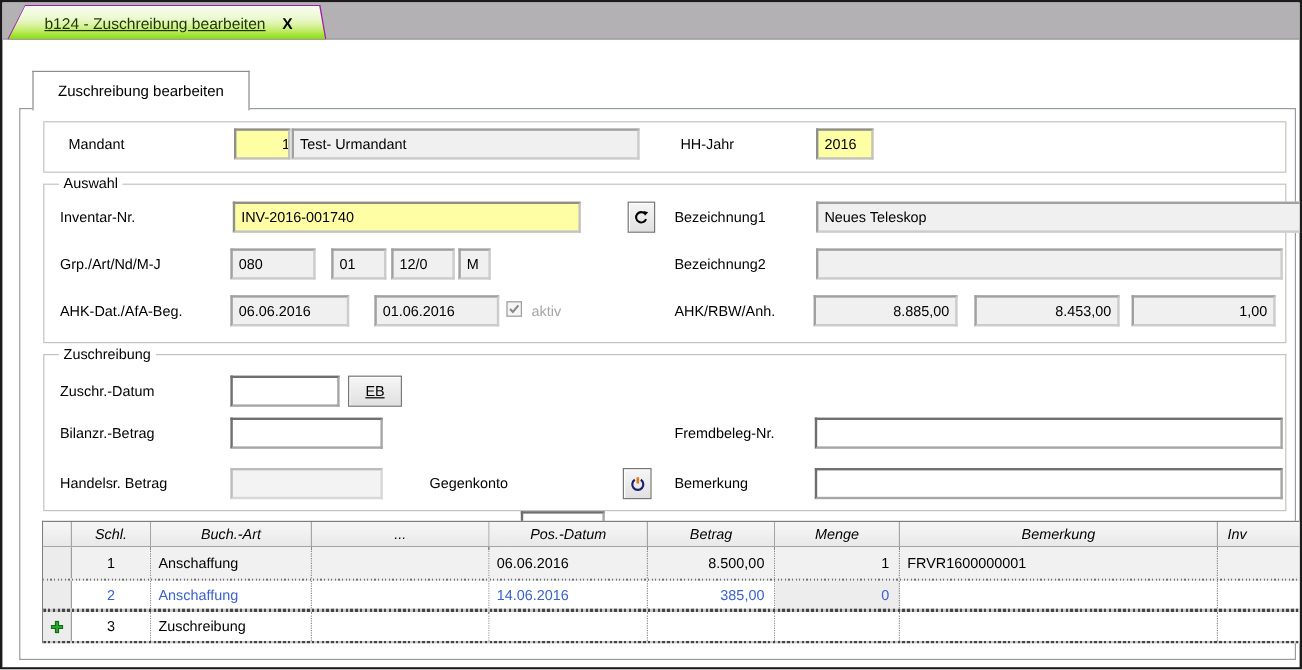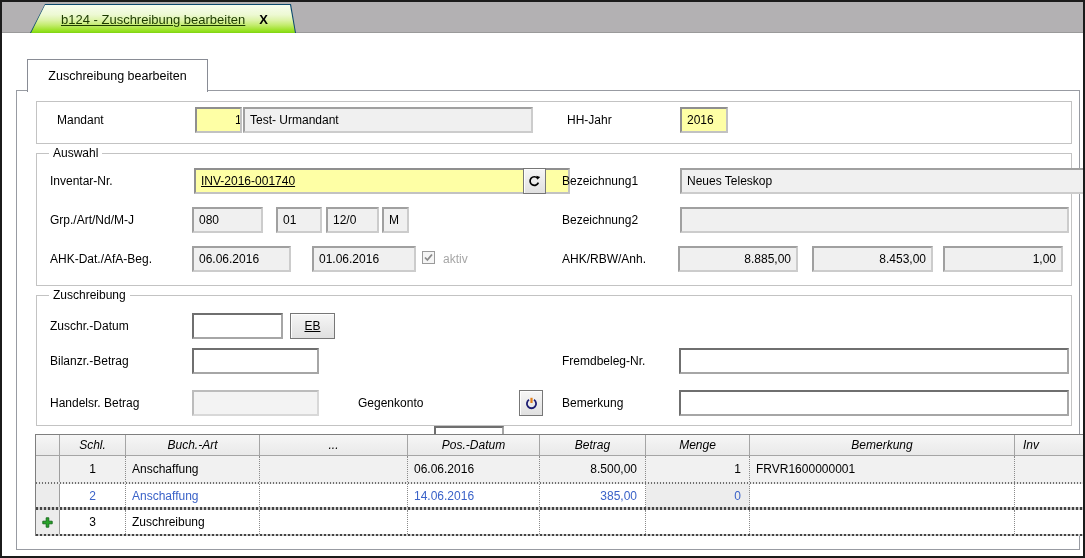--- a/index.html
+++ b/index.html
@@ -1,20 +1,20 @@
 <!DOCTYPE html>
 <html><head>
 <meta charset="utf-8">
 <style>
   html,body{margin:0;padding:0;background:#fff;}
   *{box-sizing:border-box;font-family:"Liberation Sans",sans-serif;}
   #win{position:relative;width:1085px;height:558px;border:2px solid #1b1b1b;background:#fff;overflow:hidden;}
   
   .strip{position:absolute;left:0;top:0;width:100%;height:31px;background:#b3b1b3;border-bottom:1px solid #9a9a9a;}
-  .doc-tab-outer{position:absolute;left:28px;top:2px;width:266px;height:29px;background:#0c4a6e;
+  .doc-tab-outer{position:absolute;left:4px;top:2px;width:266px;height:29px;background:#a21caf;
      clip-path:polygon(15px 0,calc(100% - 5px) 0,100% 100%,0 100%);}
   .doc-tab-inner{position:absolute;left:1px;top:1px;right:1px;bottom:0;
      clip-path:polygon(14px 0,calc(100% - 5px) 0,100% 100%,0 100%);
      background:linear-gradient(180deg,#f7fdef 0%,#edf9d3 35%,#dcf3a6 55%,#c3ec6e 72%,#a5e436 86%,#8edf1a 95%,#7fd214 100%);
      display:flex;align-items:center;padding-left:30px;}
   .doc-tab-label{font-size:13px;color:#1c3a00;text-decoration:underline;white-space:nowrap;}
   .doc-tab-close{font-size:13px;font-weight:800;color:#000;margin-left:14px;cursor:default;}
   
   .sub-tab{position:absolute;left:25px;top:57px;width:181px;height:33px;background:#fff;z-index:3;
      border:1px solid #898c95;border-bottom:none;display:flex;align-items:center;justify-content:center;
@@ -79,21 +79,21 @@
   <div class="lbl" style="left:55px;top:111px;">Mandant</div>
   <div class="field f-yellow" style="left:193px;top:105px;width:46px;padding-left:38px;">1237</div>
   <div class="field f-gray" style="left:241px;top:105px;width:290px;">Test- Urmandant</div>
   <div class="lbl" style="left:565px;top:111px;">HH-Jahr</div>
   <div class="field f-yellow" style="left:678px;top:105px;width:48px;">2016</div>
 
   <div class="etched" style="left:34px;top:151px;width:1036px;height:133px;">
     <span class="gb-title">Auswahl</span>
   </div>
   <div class="lbl" style="left:48px;top:172px;">Inventar-Nr.</div>
-  <div class="field f-yellow" style="left:192px;top:166px;width:376px;text-decoration:underline;">INV-2016-001740</div>
+  <div class="field f-yellow" style="left:192px;top:166px;width:290px;">INV-2016-001740</div>
   <div class="btn" style="left:521px;top:166px;width:23px;">
     <span class="icon">
       <svg width="13" height="13" viewBox="0 0 13 13">
           <path d="M10.4 7.6 A4.3 4.3 0 1 1 9.6 3.2" fill="none" stroke="#000" stroke-width="1.7"></path>
           <path d="M8.4 0.8 L12.2 1.9 L9.4 4.7 Z" fill="#000"></path>
         </svg>
     </span>
   </div>
   <div class="lbl" style="left:560px;top:172px;">Bezeichnung1</div>
   <div class="field f-gray" style="left:678px;top:166px;width:452px;">Neues Teleskop</div>

